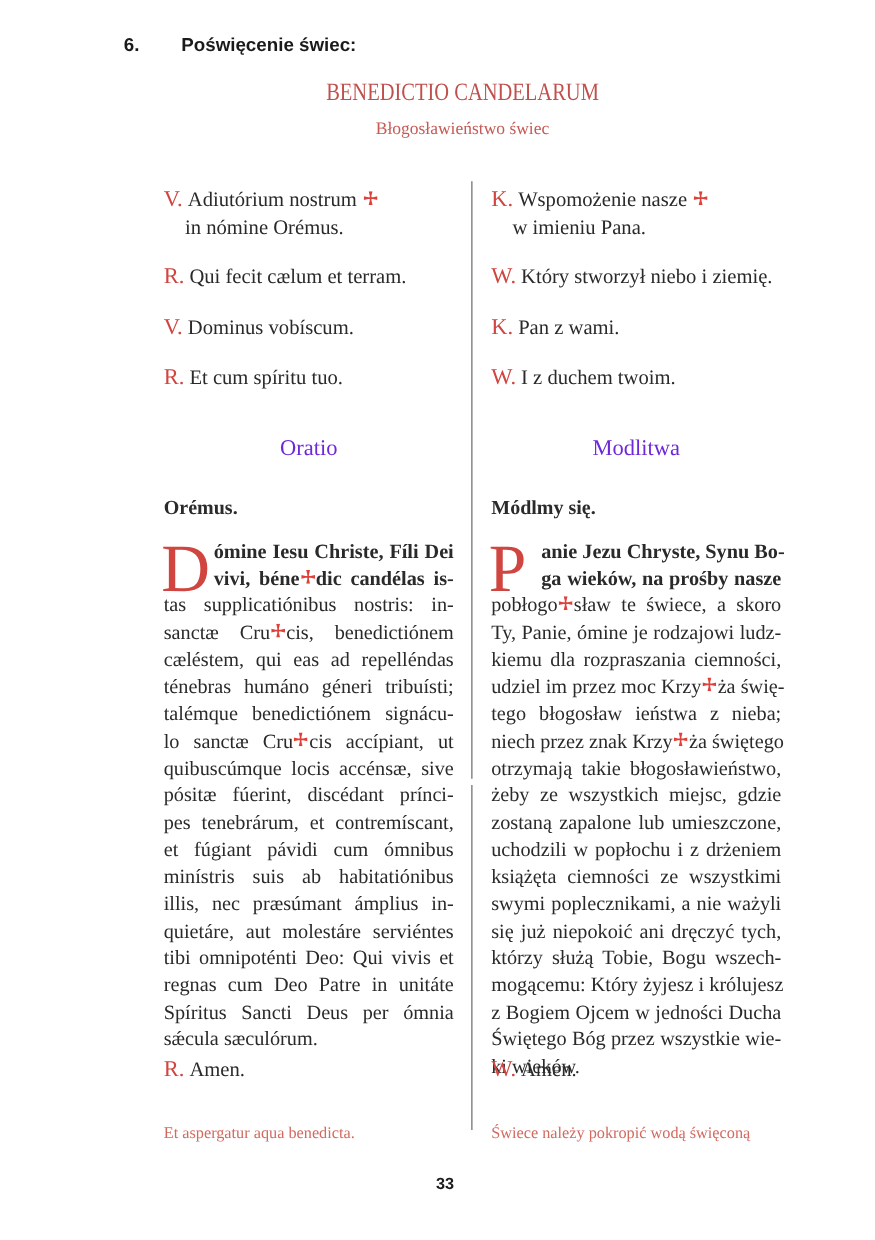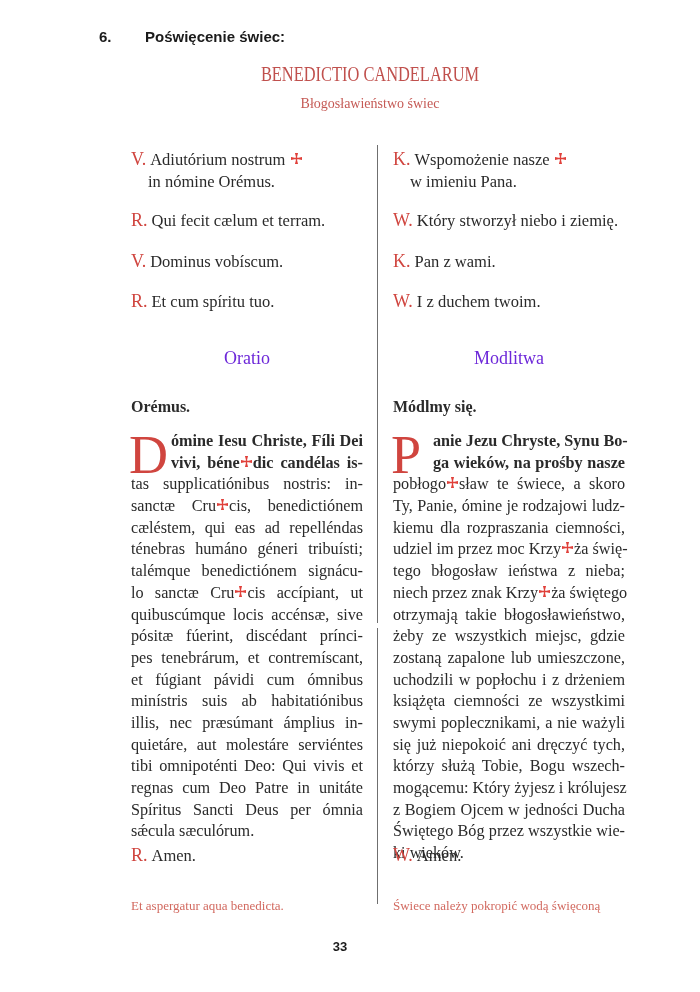--- a/index.html
+++ b/index.html
@@ -136,20 +136,21 @@
     .page-number {
       position: absolute;
       left: 0;
       width: 680px;
       top: 939px;
       text-align: center;
       font-family: "Liberation Sans", "DejaVu Sans", sans-serif;
       font-weight: bold;
       font-size: 13px;
       color: #1a1a1a;
+      padding-left: 16px;
     }
   </style>
 </head>
 <body>
 
 <div class="section-heading">
   <span class="num">6.</span>
   <span>Poświęcenie świec:</span>
 </div>
 

